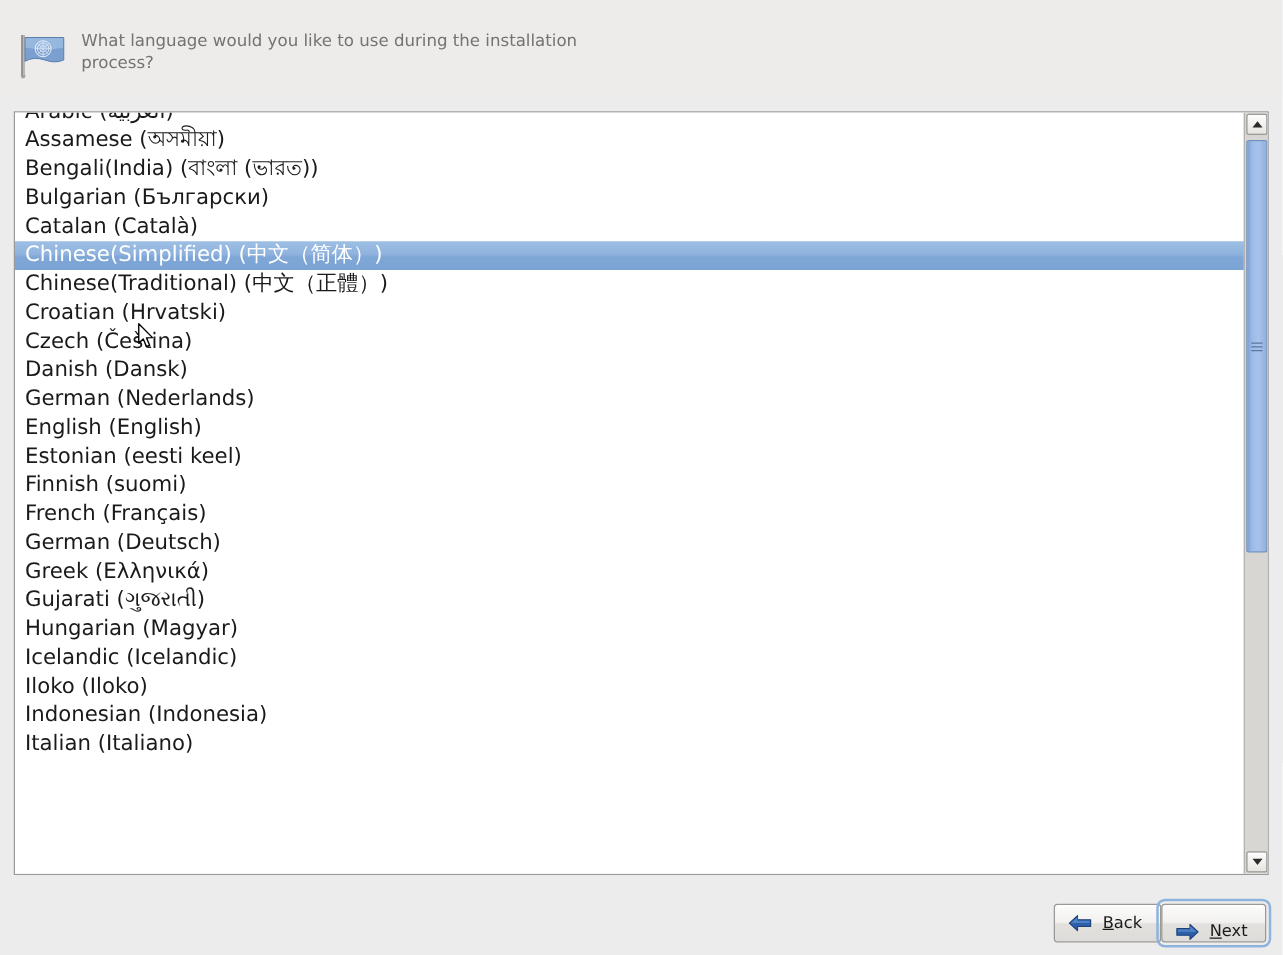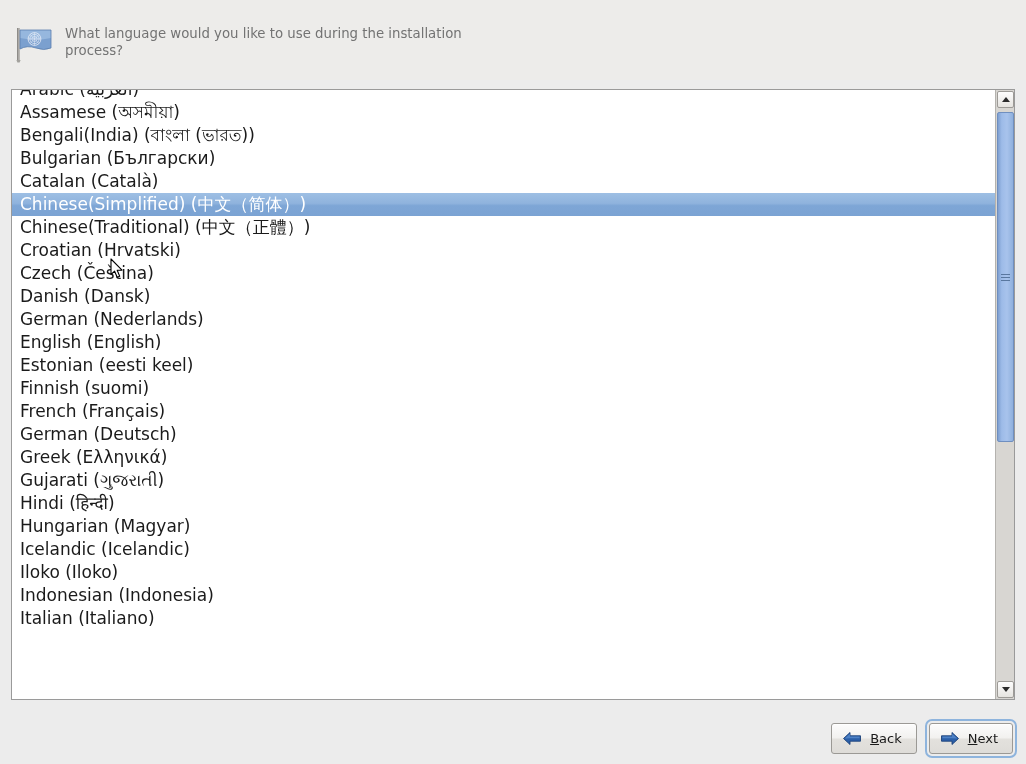--- a/index.html
+++ b/index.html
@@ -162,21 +162,20 @@
     display: flex;
     align-items: center;
     justify-content: flex-end;
     padding-right: 13px;
     box-sizing: border-box;
   }
   .btn {
     position: relative;
     height: 31px;
     min-width: 82px;
-    margin-left: 12px;
     padding: 0 14px 0 10px;
     background: linear-gradient(to bottom, #fcfcfc 0%, #f2f1ef 48%, #e3e1dd 52%, #dedcd8 100%);
     border: 1px solid #9b9995;
     border-radius: 3px;
     display: flex;
     align-items: center;
     justify-content: center;
     font-size: 13px;
     color: #1a1a1a;
     box-sizing: border-box;
@@ -188,20 +187,21 @@
     height: 15px;
     margin-right: 8px;
     flex: 0 0 20px;
   }
   .btn .label { white-space: nowrap; }
   .btn .label u { text-decoration: underline; }
   .btn.focused {
     outline: 2px solid #8eb4dd;
     outline-offset: 2px;
     border-radius: 3px;
+    align-items: flex-end;
   }
 </style>
 </head>
 <body>
 
 <div id="header">
   <div id="flag-icon">
     <svg width="40" height="38" viewBox="0 0 40 38" xmlns="http://www.w3.org/2000/svg">
 
       <rect x="3" y="2" width="3" height="33" fill="#b9b7b3"></rect>
@@ -241,21 +241,20 @@
         <div class="row">Czech (Čeština)</div>
         <div class="row">Danish (Dansk)</div>
         <div class="row">German (Nederlands)</div>
         <div class="row">English (English)</div>
         <div class="row">Estonian (eesti keel)</div>
         <div class="row">Finnish (suomi)</div>
         <div class="row">French (Français)</div>
         <div class="row">German (Deutsch)</div>
         <div class="row">Greek (Ελληνικά)</div>
         <div class="row">Gujarati (ગુજરાતી)</div>
-        <div class="row">Hindi (हिन्दी)</div>
         <div class="row">Hungarian (Magyar)</div>
         <div class="row">Icelandic (Icelandic)</div>
         <div class="row">Iloko (Iloko)</div>
         <div class="row">Indonesian (Indonesia)</div>
         <div class="row">Italian (Italiano)</div>
       </div>
   </div>
 
   <div id="scrollbar">
     <div class="sb-btn" id="sb-up">

